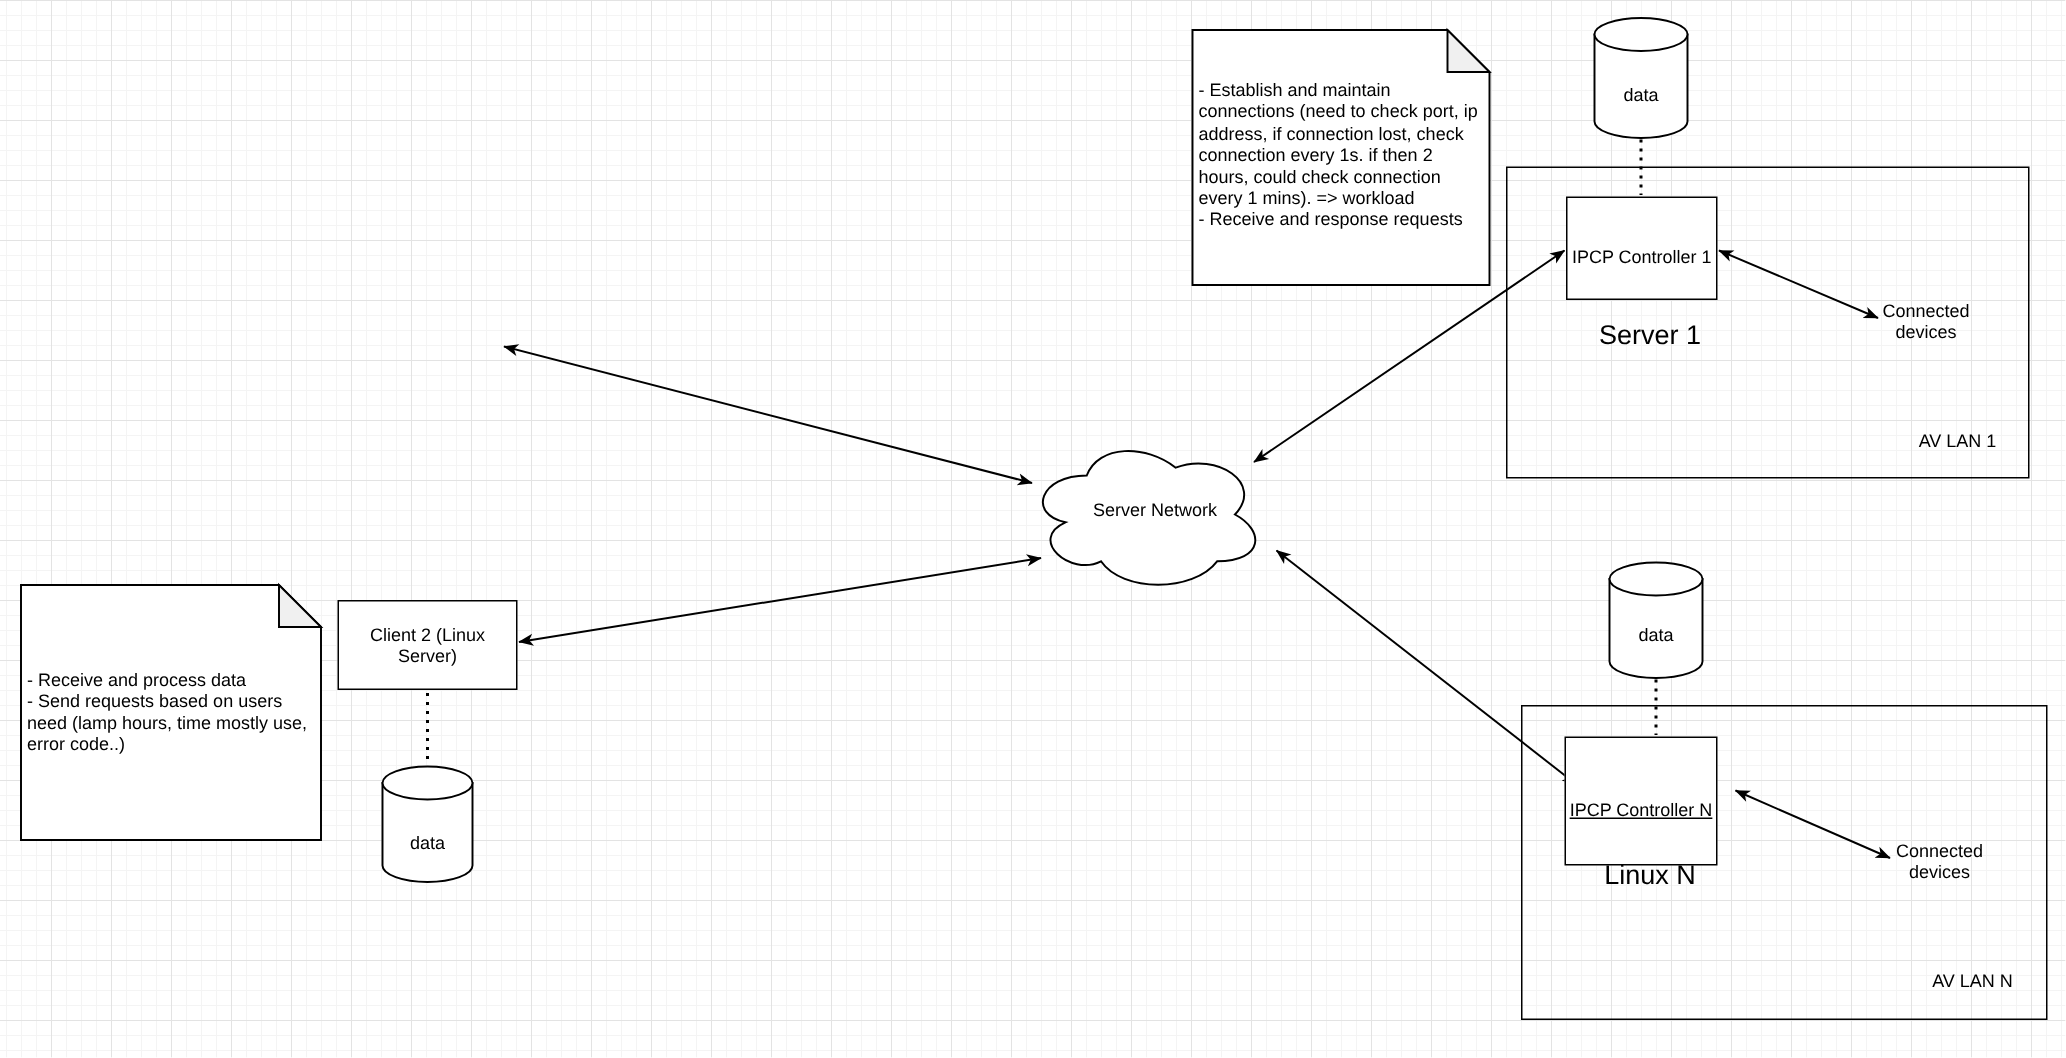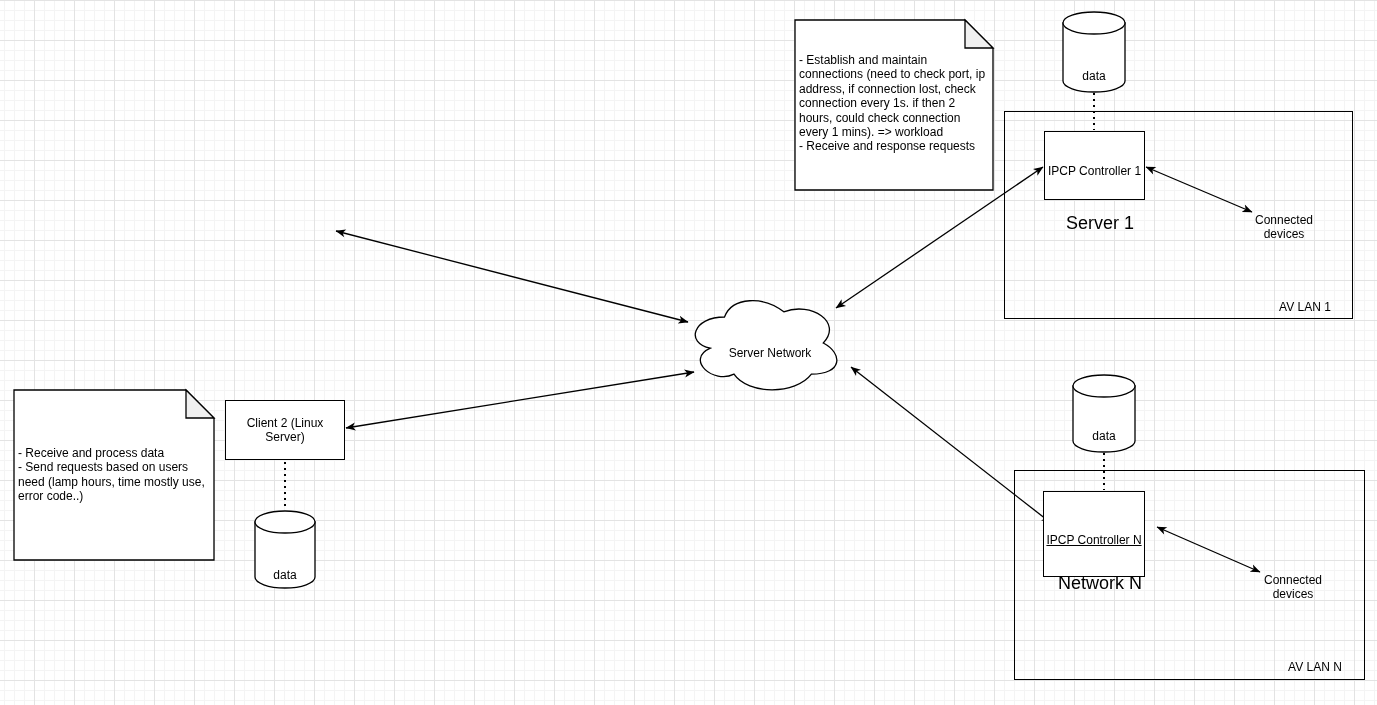--- a/index.html
+++ b/index.html
@@ -42,21 +42,20 @@
     border: 1px solid #000000;
     background: transparent;
     box-sizing: border-box;
   }
   .lbl {
     position: absolute;
     font-size: 12px;
     color: #000000;
     text-align: center;
     line-height: 14px;
-    margin-top: 13px;
   }
   .lbl-left {
     position: absolute;
     font-size: 12px;
     color: #000000;
     text-align: left;
     line-height: 14.4px;
     white-space: pre-wrap;
   }
   .server-title {
@@ -133,21 +132,21 @@
 
   <div class="box" style="left:1044px; top:131px; width:101px; height:69px;">
     <span class="nowrap">IPCP Controller 1</span>
   </div>
 
   <div class="box" style="left:1043px; top:491px; width:102px; height:86px;text-decoration:underline;">
     <span class="nowrap">IPCP Controller N</span>
   </div>
 
   <div class="server-title" style="left:1040px; top:213px; width:120px;">Server 1</div>
-  <div class="server-title" style="left:1040px; top:573px; width:120px;">Network N</div>
+  <div class="server-title" style="left:1040px; top:573px; width:120px;">Linux N</div>
 
   <div class="lbl" style="left:1245px; top:287px; width:120px;">AV LAN 1</div>
   <div class="lbl" style="left:1255px; top:647px; width:120px;">AV LAN N</div>
 
   <div class="lbl" style="left:1247px; top:200px; width:74px;">Connected devices</div>
   <div class="lbl" style="left:1256px; top:560px; width:74px;">Connected devices</div>
 
   <div class="lbl" style="left:710px; top:333px; width:120px;">Server Network</div>
 
   <div class="lbl" style="left:1064px; top:56px; width:60px;">data</div>

